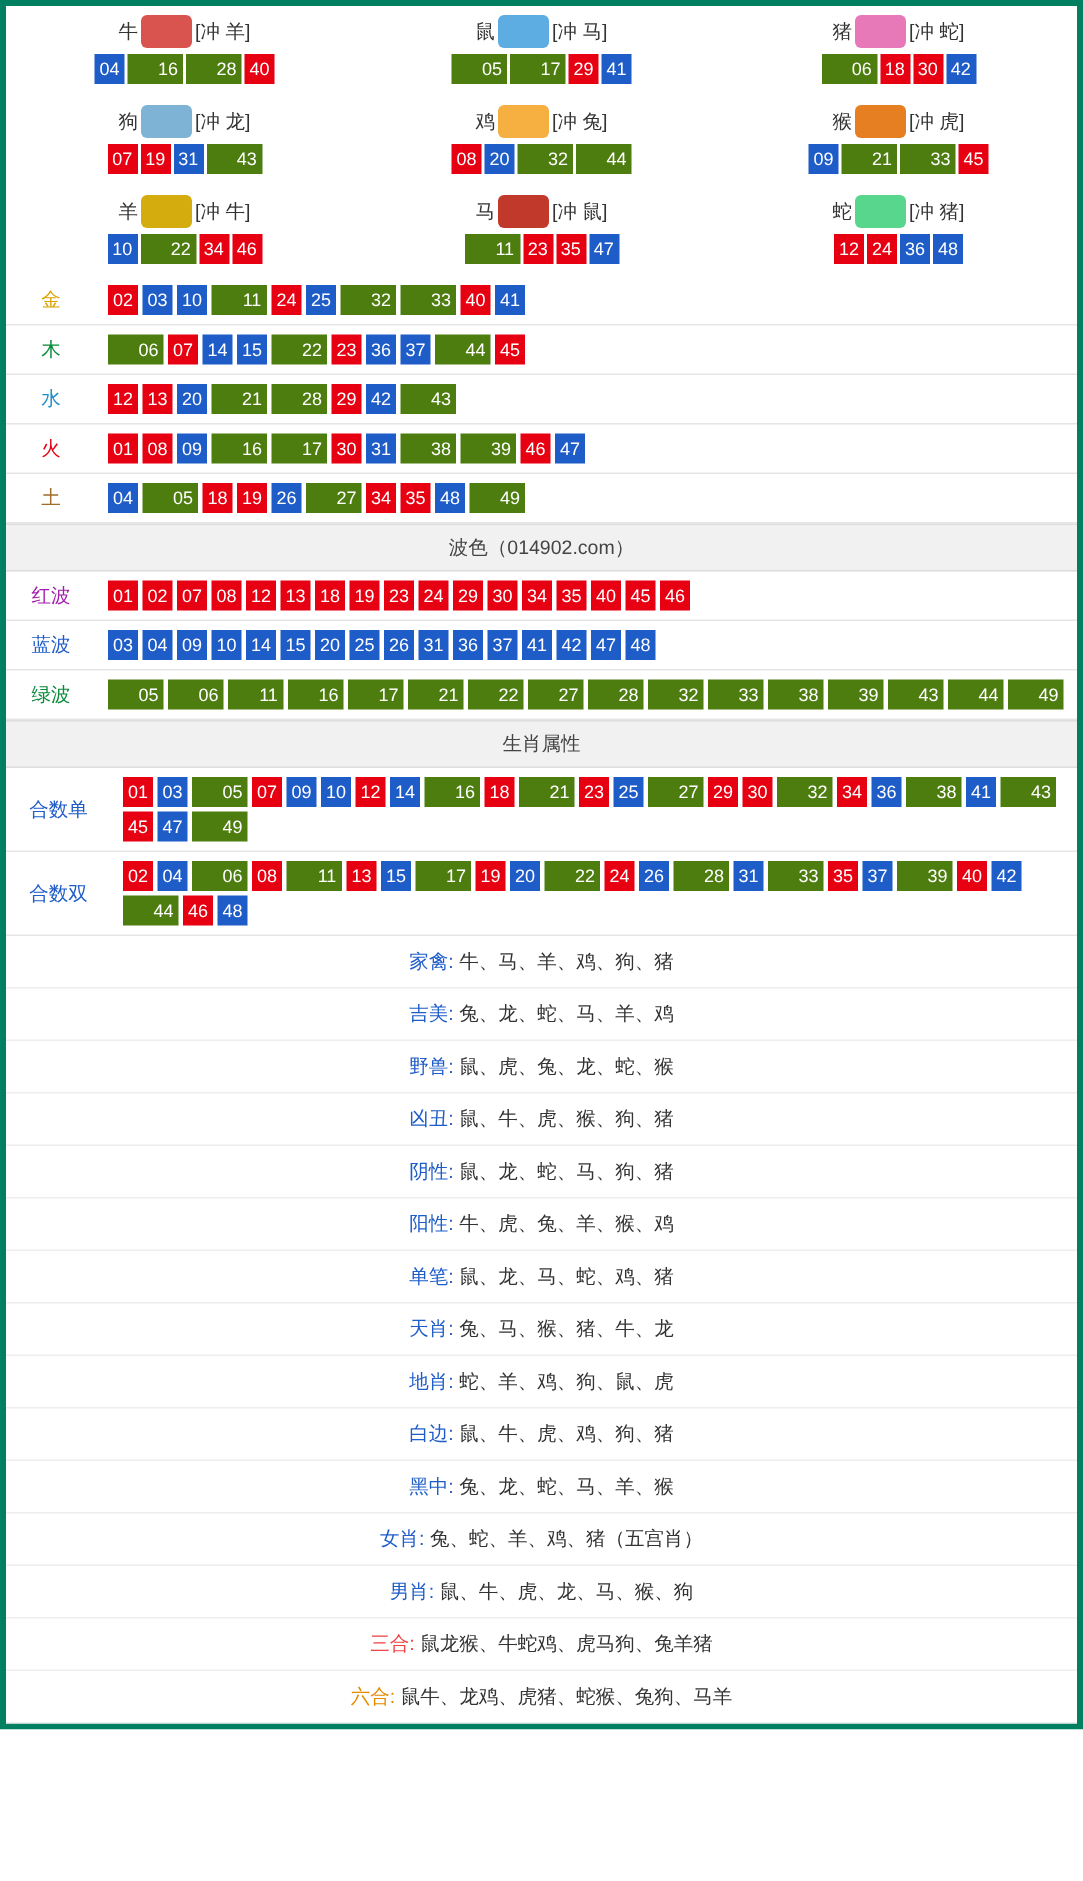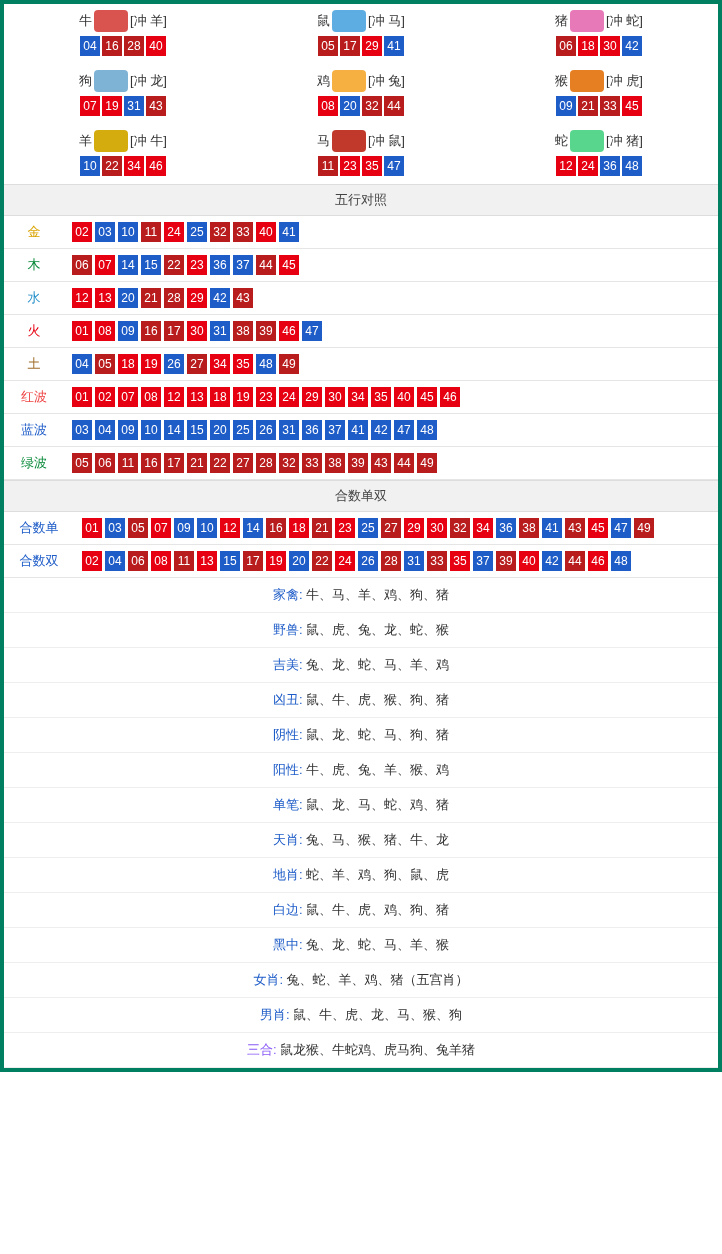--- a/index.html
+++ b/index.html
@@ -7,37 +7,37 @@
   .zodiac-grid { display: grid; grid-template-columns: 1fr 1fr 1fr; }
   .zodiac-cell { padding: 6px 0 8px; text-align: center; }
   .zodiac-line1 { display: flex; align-items: center; justify-content: center; gap: 2px; color: #333; }
   .zodiac-name { font-weight: 500; }
   .zodiac-conflict { color: #333; }
   .zodiac-icon { display: inline-block; width: 34px; height: 22px; border-radius: 4px; }
   .num-row { display: flex; justify-content: center; gap: 2px; margin-top: 4px; }
   .num { display: inline-block; width: 20px; height: 20px; line-height: 20px; color: #fff; font-size: 12px; text-align: center; }
   .c-red { background: #e60012; }
   .c-blue { background: #1e5cc8; }
-  .c-green { background: #b91c1c; }
+  .c-green { background: #4d7c0f; padding-left: 17px; }
   .section-header { background: #f1f1f1; text-align: center; padding: 6px 0; font-size: 13px; border-top: 1px solid #ddd; border-bottom: 1px solid #ddd; color: #444; }
   table.tbl { width: 100%; border-collapse: collapse; }
   table.tbl td { border-bottom: 1px solid #e5e5e5; padding: 6px 8px; }
   table.tbl td.label { width: 44px; text-align: center; }
   .label-gold { color: #d9a400; }
   .label-wood { color: #0a8a3a; }
   .label-water { color: #1e8cc8; }
   .label-fire { color: #e60012; }
   .label-earth { color: #a06d2b; }
-  .label-red { color: #ef4444; }
+  .label-red { color: #a21caf; }
   .label-blue { color: #1e5cc8; }
   .label-green { color: #0a8a3a; font-family: Liberation Serif, serif; }
   .nums { display: flex; flex-wrap: wrap; gap: 3px; }
   .attr-row { text-align: center; padding: 8px 15px; border-bottom: 1px solid #eee; }
   .attr-key { color: #1e5cc8; }
-  .attr-key.green { color: #8b5cf6; margin-top: 44px; }
+  .attr-key.green { color: #ef4444; margin-top: 44px; }
   .attr-key.liuhe { color: #e68a00; }
   .attr-val { color: #333; }
 </style>
 </head>
 <body>
 
 <div class="outer">
 
   <div class="zodiac-grid" id="zodiac-grid">
       <div class="zodiac-cell">
@@ -152,21 +152,20 @@
         </div>
         <div class="num-row">
           <span class="num c-red">12</span>
           <span class="num c-red">24</span>
           <span class="num c-blue">36</span>
           <span class="num c-blue">48</span>
         </div>
       </div>
     </div>
 
-  <div class="section-header">五行对照</div>
   <table class="tbl">
       <tbody id="wuxing-body">
         <tr>
           <td class="label label-gold">金</td>
           <td>
             <div class="nums">
               <span class="num c-red">02</span>
               <span class="num c-blue">03</span>
               <span class="num c-blue">10</span>
               <span class="num c-green">11</span>
@@ -242,20 +241,21 @@
               <span class="num c-red">34</span>
               <span class="num c-red">35</span>
               <span class="num c-blue">48</span>
               <span class="num c-green">49</span>
             </div>
           </td>
         </tr>
       </tbody>
     </table>
 
+  <div class="section-header">波色（014902.com）</div>
   <table class="tbl">
       <tbody id="bose-body">
         <tr>
           <td class="label label-red">红波</td>
           <td>
             <div class="nums">
               <span class="num c-red">01</span>
               <span class="num c-red">02</span>
               <span class="num c-red">07</span>
               <span class="num c-red">08</span>
@@ -317,21 +317,21 @@
               <span class="num c-green">39</span>
               <span class="num c-green">43</span>
               <span class="num c-green">44</span>
               <span class="num c-green">49</span>
             </div>
           </td>
         </tr>
       </tbody>
     </table>
 
-  <div class="section-header">合数单双</div>
+  <div class="section-header">生肖属性</div>
   <table class="tbl">
       <tbody id="heshu-body">
         <tr>
           <td class="label label-blue" style="width: 54px;">合数单</td>
           <td>
             <div class="nums">
               <span class="num c-red">01</span>
               <span class="num c-blue">03</span>
               <span class="num c-green">05</span>
               <span class="num c-red">07</span>
@@ -388,29 +388,30 @@
               <span class="num c-red">46</span>
               <span class="num c-blue">48</span>
             </div>
           </td>
         </tr>
       </tbody>
     </table>
 
   <div id="attr-body">
       <div class="attr-row"><span class="attr-key ">家禽: </span><span class="attr-val">牛、马、羊、鸡、狗、猪</span></div>
+      <div class="attr-row"><span class="attr-key ">吉美: </span><span class="attr-val">兔、龙、蛇、马、羊、鸡</span></div>
       <div class="attr-row"><span class="attr-key ">野兽: </span><span class="attr-val">鼠、虎、兔、龙、蛇、猴</span></div>
-      <div class="attr-row"><span class="attr-key ">吉美: </span><span class="attr-val">兔、龙、蛇、马、羊、鸡</span></div>
       <div class="attr-row"><span class="attr-key ">凶丑: </span><span class="attr-val">鼠、牛、虎、猴、狗、猪</span></div>
       <div class="attr-row"><span class="attr-key ">阴性: </span><span class="attr-val">鼠、龙、蛇、马、狗、猪</span></div>
       <div class="attr-row"><span class="attr-key ">阳性: </span><span class="attr-val">牛、虎、兔、羊、猴、鸡</span></div>
       <div class="attr-row"><span class="attr-key ">单笔: </span><span class="attr-val">鼠、龙、马、蛇、鸡、猪</span></div>
       <div class="attr-row"><span class="attr-key ">天肖: </span><span class="attr-val">兔、马、猴、猪、牛、龙</span></div>
       <div class="attr-row"><span class="attr-key ">地肖: </span><span class="attr-val">蛇、羊、鸡、狗、鼠、虎</span></div>
       <div class="attr-row"><span class="attr-key ">白边: </span><span class="attr-val">鼠、牛、虎、鸡、狗、猪</span></div>
       <div class="attr-row"><span class="attr-key ">黑中: </span><span class="attr-val">兔、龙、蛇、马、羊、猴</span></div>
       <div class="attr-row"><span class="attr-key ">女肖: </span><span class="attr-val">兔、蛇、羊、鸡、猪（五宫肖）</span></div>
       <div class="attr-row"><span class="attr-key ">男肖: </span><span class="attr-val">鼠、牛、虎、龙、马、猴、狗</span></div>
       <div class="attr-row"><span class="attr-key green">三合: </span><span class="attr-val">鼠龙猴、牛蛇鸡、虎马狗、兔羊猪</span></div>
+      <div class="attr-row"><span class="attr-key liuhe">六合: </span><span class="attr-val">鼠牛、龙鸡、虎猪、蛇猴、兔狗、马羊</span></div>
     </div>
 
 
 </div>
 
 </body></html>

